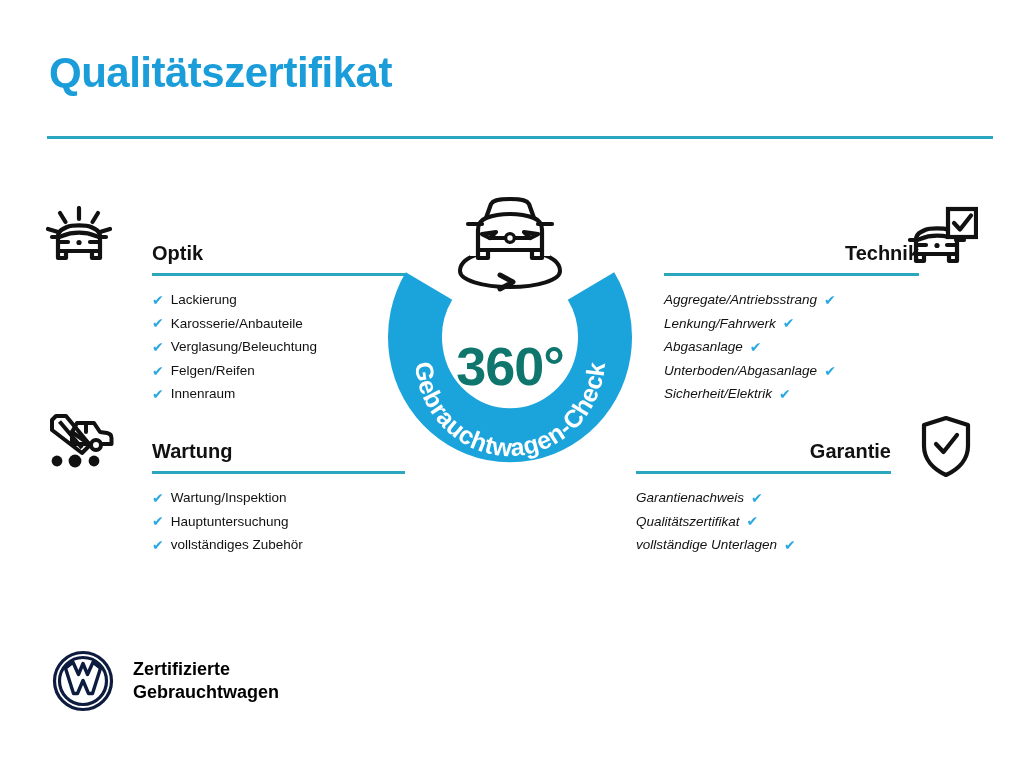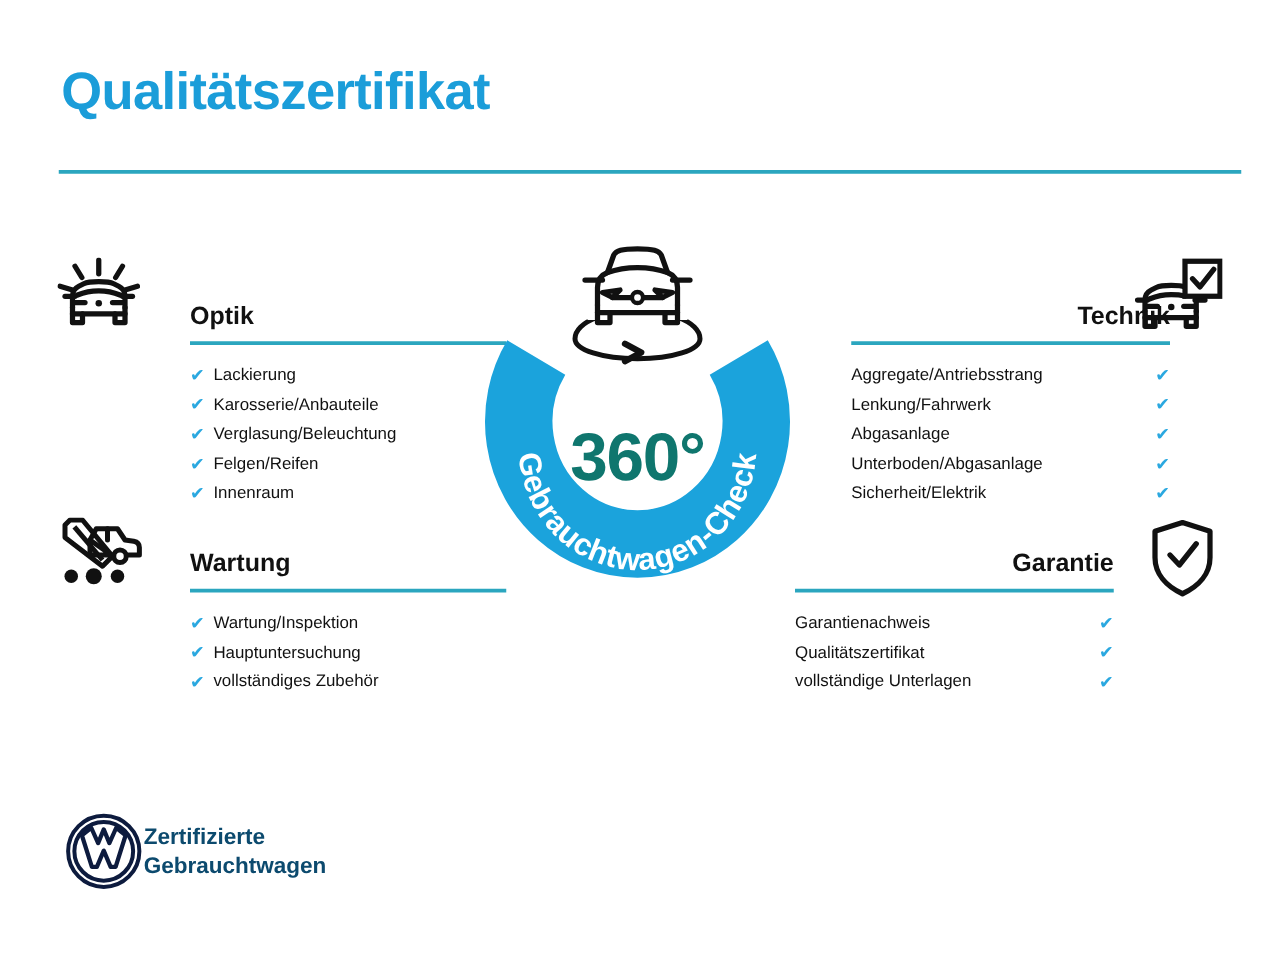--- a/index.html
+++ b/index.html
@@ -85,27 +85,27 @@
     display: inline-block;
   }
 
   
   .col-left .section-title { text-align: left; }
   .col-left .item { justify-content: flex-start; }
   .col-left .check { margin-right: 7px; }
 
   
   .col-right .section-title { text-align: right; }
-  .col-right .item { justify-content: space-between; }
+  .col-right .item { justify-content: flex-start; font-style: italic; }
   .col-right .check { margin-left: 7px; }
 
   
   #section-optik    { left: 128px; top: 238px; width: 253px; }
   #section-wartung  { left: 128px; top: 436px; width: 253px; }
-  #section-technik  { left: 657px; top: 238px; width: 255px; }
+  #section-technik  { left: 640px; top: 238px; width: 255px; }
   #section-garantie { left: 612px; top: 436px; width: 255px; }
 
   
   .sec-icon {
     position: absolute;
   }
   #icon-optik    { left: 46px;  top: 206px; }
   #icon-wartung  { left: 46px;  top: 414px; }
   #icon-technik  { left: 908px; top: 206px; }
   #icon-garantie { left: 920px; top: 416px; }
@@ -143,24 +143,24 @@
   
   #footer-brand {
     position: absolute;
     left: 52px;
     top: 650px;
     display: flex;
     align-items: center;
   }
   #vw-logo { flex: none; }
   #footer-text {
-    margin-left: 1px;
+    margin-left: 19px;
     font-size: 18px;
     font-weight: 700;
-    color: #0c4a6e;
+    color: #000000;
     line-height: 23px;
     white-space: nowrap;
   }
   #footer-text div { display: block; }
 </style>
 </head>
 <body>
 
 <div id="page-title">Qualitätszertifikat</div>
 <div id="title-rule"></div>

